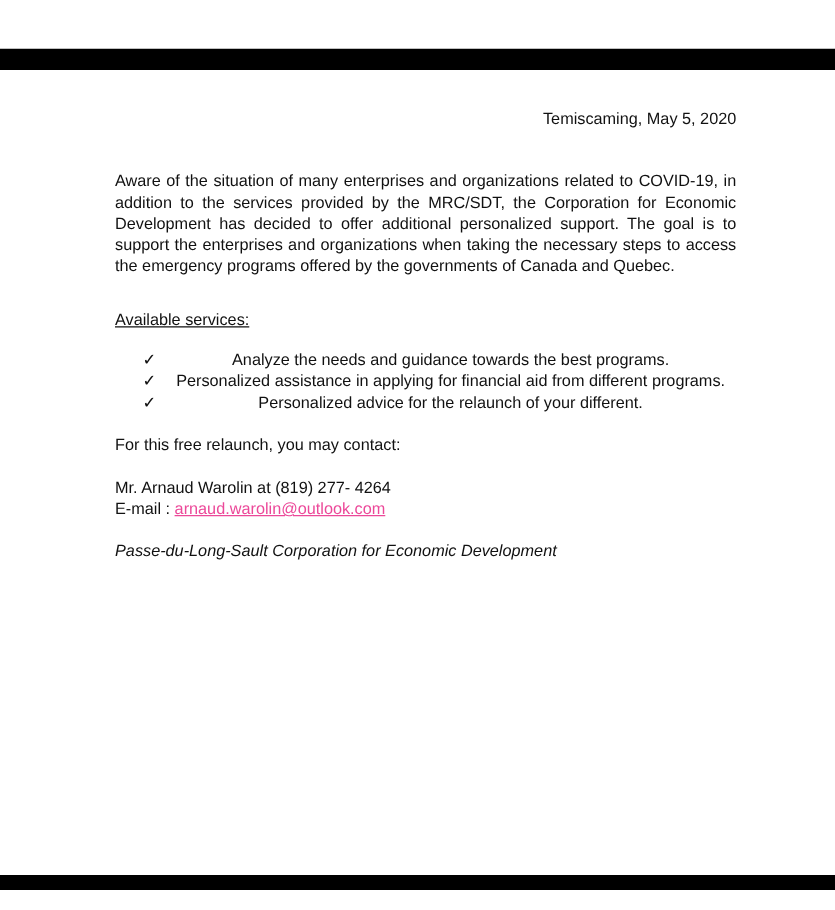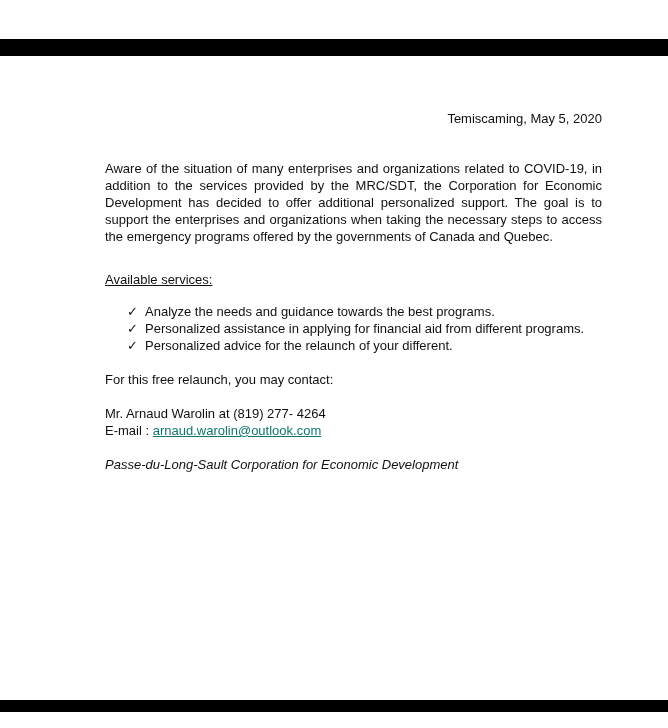--- a/index.html
+++ b/index.html
@@ -18,24 +18,23 @@
   .rule {
     position: absolute;
     left: 0;
     width: 100%;
     background: #000000;
   }
   .rule.top { top: 39px; height: 17px; }
   .rule.bottom { top: 700px; height: 12px; }
   .content {
     position: absolute;
-    left: 105px;
+    left: 92px;
     top: 0;
     width: 497px;
-    margin-top: 24px;
   }
   p { margin: 0; }
   .dateline {
     margin-top: 86px;
     text-align: right;
   }
   .doc-title {
     margin-top: 50px;
     font-weight: bold;
     text-align: center;
@@ -59,26 +58,27 @@
   ul.services li {
     display: flex;
     align-items: flex-start;
   }
   ul.services .check {
     flex: 0 0 18px;
     width: 18px;
   }
   ul.services .svc-text {
     flex: 1 1 auto;
+    text-align: center;
   }
   .contact-intro { margin-top: 17px; }
   .contact-name { margin-top: 17px; }
   .email-line { margin-top: 0; }
   .email-line a {
-    color: #0f766e;
+    color: #ec4899;
     text-decoration: underline;
     cursor: pointer;
   }
   .quote {
     margin-top: 17px;
     text-align: justify;
   }
   .signature {
     margin-top: 17px;
     font-style: italic;

